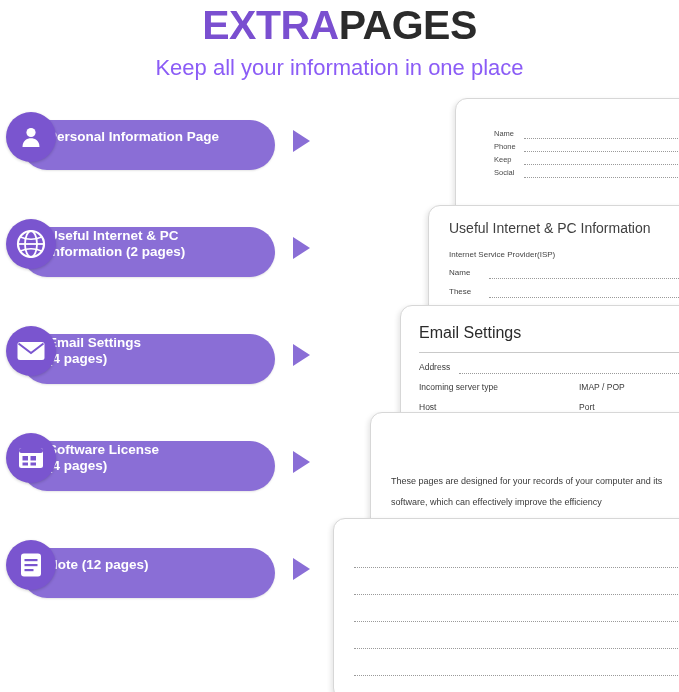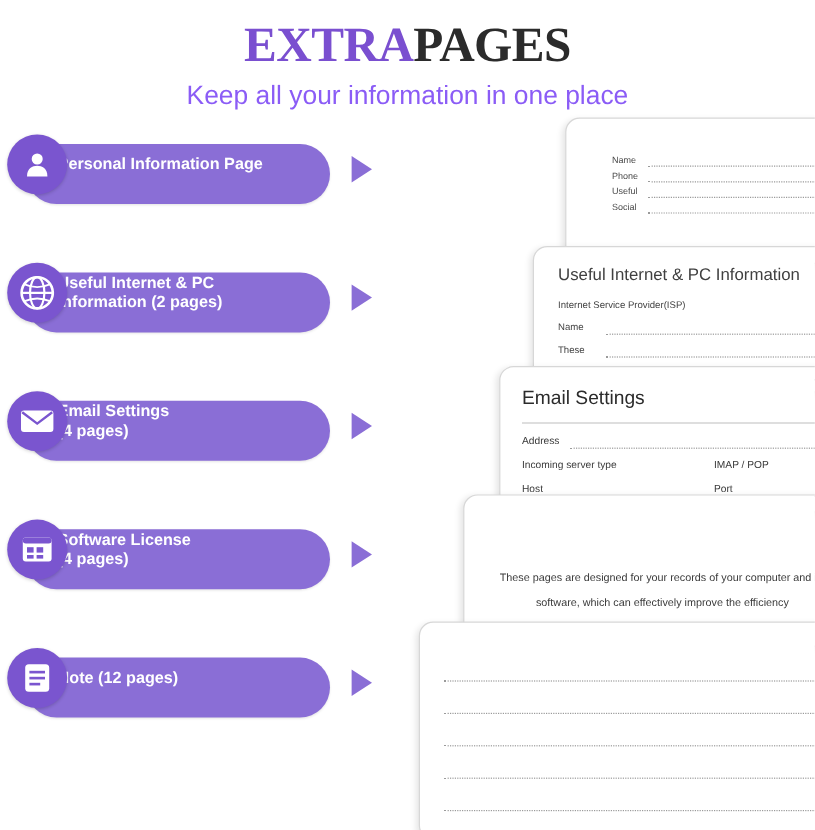--- a/index.html
+++ b/index.html
@@ -23,26 +23,26 @@
   
   .header {
     position: absolute;
     top: 0;
     left: 0;
     width: 679px;
     text-align: center;
   }
   .title {
     margin: 0;
-    padding-top: 14px;
+    padding-top: 2px;
     font-size: 41px;
     font-weight: bold;
     letter-spacing: -0.5px;
     line-height: 46px;
-    font-family: Liberation Serif, serif;
+    font-family: Liberation Sans, sans-serif;
   }
   .title .t-extra { color: #7a4fd0; }
   .title .t-pages { color: #2b2b2b; }
   .subtitle {
     margin: 0;
     padding-top: 7px;
     font-size: 22px;
     color: #8b5cf6;
     font-family: "Liberation Sans", sans-serif;
   }
@@ -105,25 +105,24 @@
     width: 0;
     height: 0;
     border-top: 11px solid transparent;
     border-bottom: 11px solid transparent;
     border-left: 17px solid #8a6ed6;
   }
 
   
   .sheets {
     position: absolute;
-    left: 16px;
+    left: 0;
     top: 0;
     width: 557px;
     height: 692px;
-    text-align: center;
   }
   .sheet {
     position: absolute;
     background: #ffffff;
     border: 1px solid #d7d7d7;
     border-radius: 12px;
     box-shadow: -2px 2px 5px rgba(0,0,0,0.10);
     overflow: hidden;
   }
   .sheet-1 { left: 455px; top: 98px; width: 240px; height: 120px; }
@@ -282,21 +281,21 @@
       <div class="s1-fields">
         <div class="s1-row">
           <span class="s1-name">Name</span>
           <span class="s1-line"></span>
         </div>
         <div class="s1-row">
           <span class="s1-name">Phone</span>
           <span class="s1-line"></span>
         </div>
         <div class="s1-row">
-          <span class="s1-name">Useful</span>
+          <span class="s1-name">Keep</span>
           <span class="s1-line"></span>
         </div>
         <div class="s1-row">
           <span class="s1-name">Social</span>
           <span class="s1-line"></span>
         </div>
       </div>
     </div>
 
     <div class="sheet sheet-2">

